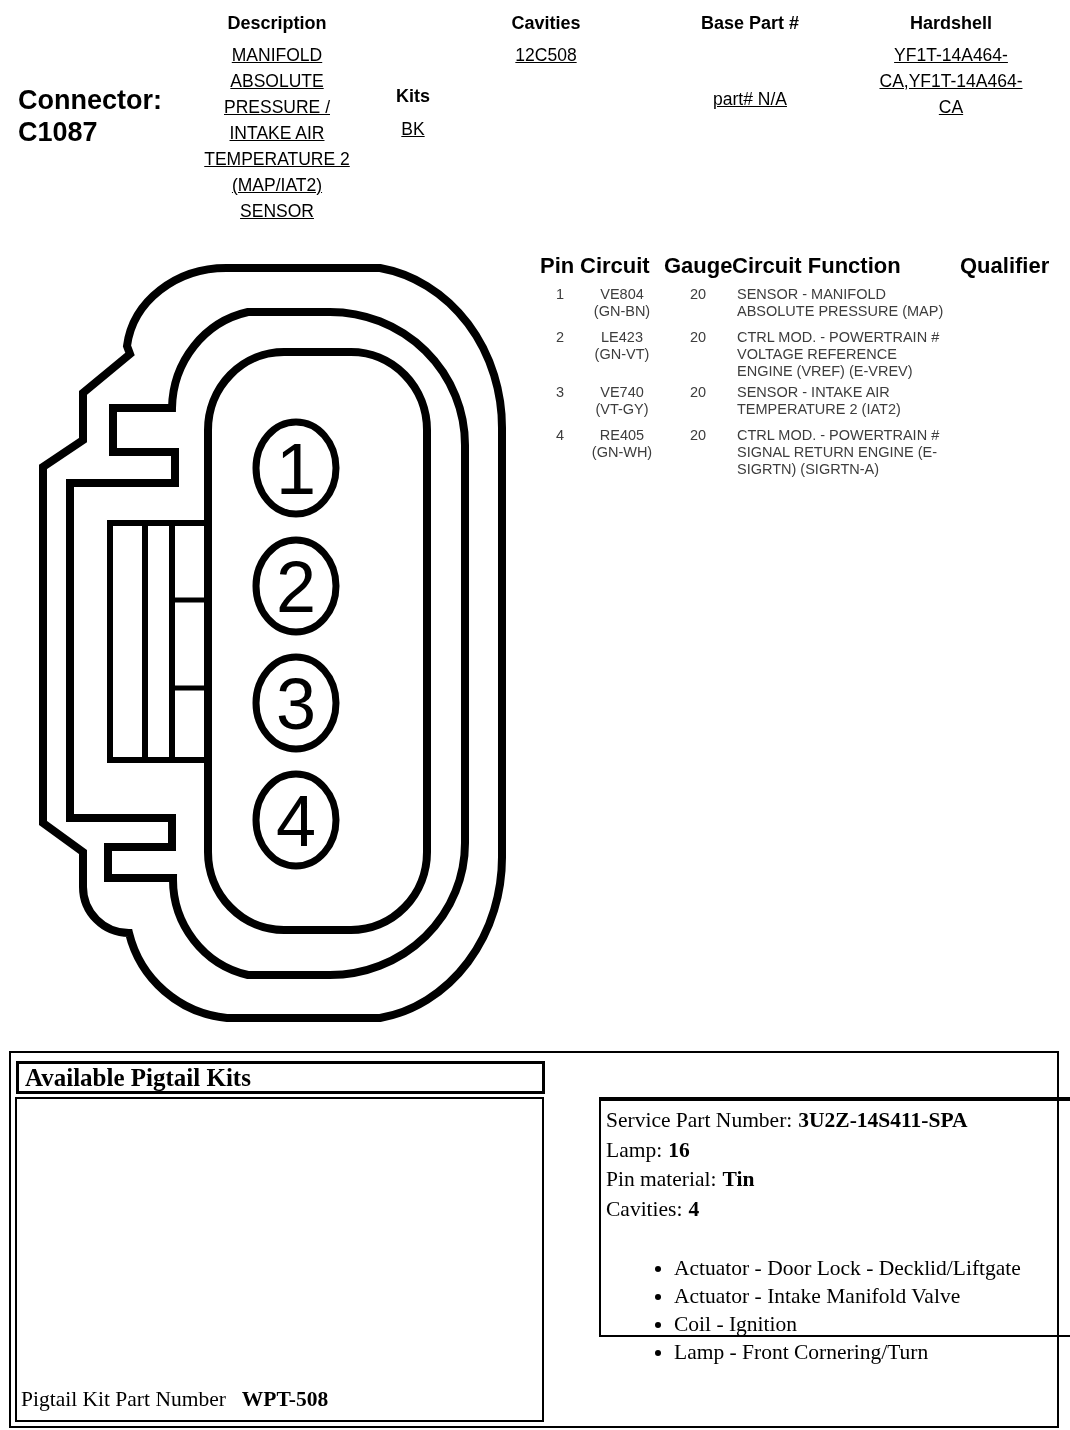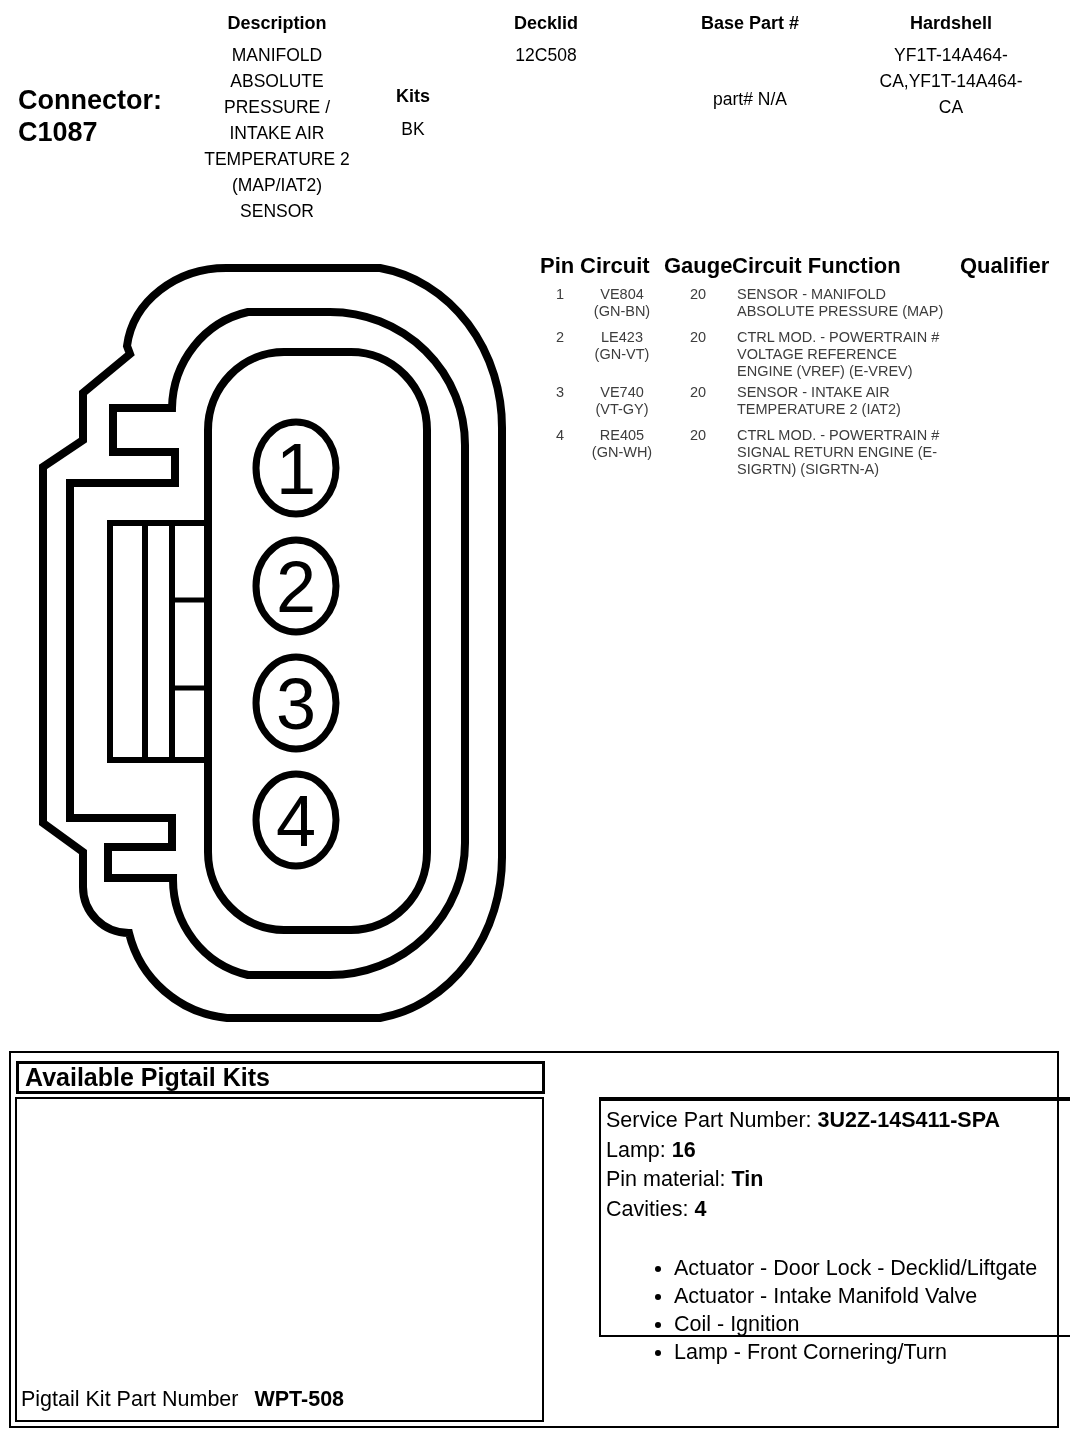--- a/index.html
+++ b/index.html
@@ -2,21 +2,21 @@
 <html><head>
 <meta charset="utf-8">
 <style>
   html,body{margin:0;padding:0;background:#fff;}
   .page{position:relative;width:1070px;height:1430px;background:#fff;overflow:hidden;
         font-family:"Liberation Sans",sans-serif;color:#000;}
 
   
   .conn-title{position:absolute;left:18px;top:76px;font-size:27px;font-weight:bold;line-height:32px;margin-top:8px;}
   .hlabel{position:absolute;font-size:18px;font-weight:bold;text-align:center;line-height:20px;}
-  .hvalue{position:absolute;font-size:17.5px;text-align:center;line-height:26px;white-space:pre-line;}
+  .hvalue{position:absolute;font-size:17.5px;text-align:center;line-height:26px;white-space:pre-line;text-decoration:underline;}
   .lab-desc{left:182px;top:13px;width:190px;}
   .val-desc{left:179px;top:42px;width:196px;}
   .lab-color{left:378px;top:86px;width:70px;}
   .val-color{left:378px;top:116px;width:70px;}
   .lab-harness{left:496px;top:13px;width:100px;}
   .val-harness{left:496px;top:42px;width:100px;}
   .lab-base{left:690px;top:13px;width:120px;}
   .val-base{left:690px;top:42px;width:120px;margin-top:44px;}
   .lab-hard{left:861px;top:13px;width:180px;}
   .val-hard{left:861px;top:42px;width:180px;}
@@ -26,21 +26,21 @@
 
   
   .ptable{position:absolute;left:540px;top:256px;width:520px;}
   .ptable-head,.ptable-row{display:grid;grid-template-columns:40px 84px 68px 228px 95px;}
   .th{font-size:22px;font-weight:bold;text-align:left;line-height:20px;letter-spacing:0px;}
   .td{font-size:14.5px;line-height:17px;color:#3d3d3d;text-align:center;}
   .td.fn{text-align:left;padding-left:5px;white-space:pre-line;}
   .r1{margin-top:10px;} .r2{margin-top:9px;} .r3{margin-top:4px;} .r4{margin-top:9px;}
 
   
-  .serif{font-family:Liberation Sans, sans-serif;}
+  .serif{font-family:Liberation Serif, serif;}
   .pig-outer{position:absolute;left:9px;top:1051px;width:1050px;height:377px;border:2px solid #000;box-sizing:border-box;}
   .pig-title{position:absolute;left:16px;top:1061px;width:529px;height:33px;border:3px solid #000;box-sizing:border-box;
              font-size:25px;font-weight:bold;line-height:27px;padding-left:6px;}
   .pig-left{position:absolute;left:15px;top:1097px;width:529px;height:325px;border:2px solid #000;box-sizing:border-box;}
   .kit-line{position:absolute;left:4px;bottom:8px;font-size:21.5px;line-height:26px;white-space:nowrap;}
   .kit-line b{margin-left:16px;}
   .pig-right{position:absolute;left:552px;top:1097px;width:503px;height:240px;border:2px solid #000;border-top:4px solid #000;
              box-sizing:border-box;padding:5px 12px 0 5px;margin-left:47px;}
   .detail{font-size:21.5px;line-height:29.5px;}
   .detail b{margin-left:6px;}
@@ -63,21 +63,21 @@
 ABSOLUTE
 PRESSURE /
 INTAKE AIR
 TEMPERATURE 2
 (MAP/IAT2)
 SENSOR</div>
 
   <div class="hlabel lab-color">Kits</div>
   <div class="hvalue val-color">BK</div>
 
-  <div class="hlabel lab-harness">Decklid</div>
+  <div class="hlabel lab-harness">Cavities</div>
   <div class="hvalue val-harness">12C508</div>
 
   <div class="hlabel lab-base">Base Part #</div>
   <div class="hvalue val-base">part# N/A</div>
 
   <div class="hlabel lab-hard">Hardshell</div>
   <div class="hvalue val-hard">YF1T-14A464-
 CA,YF1T-14A464-
 CA</div>
 

